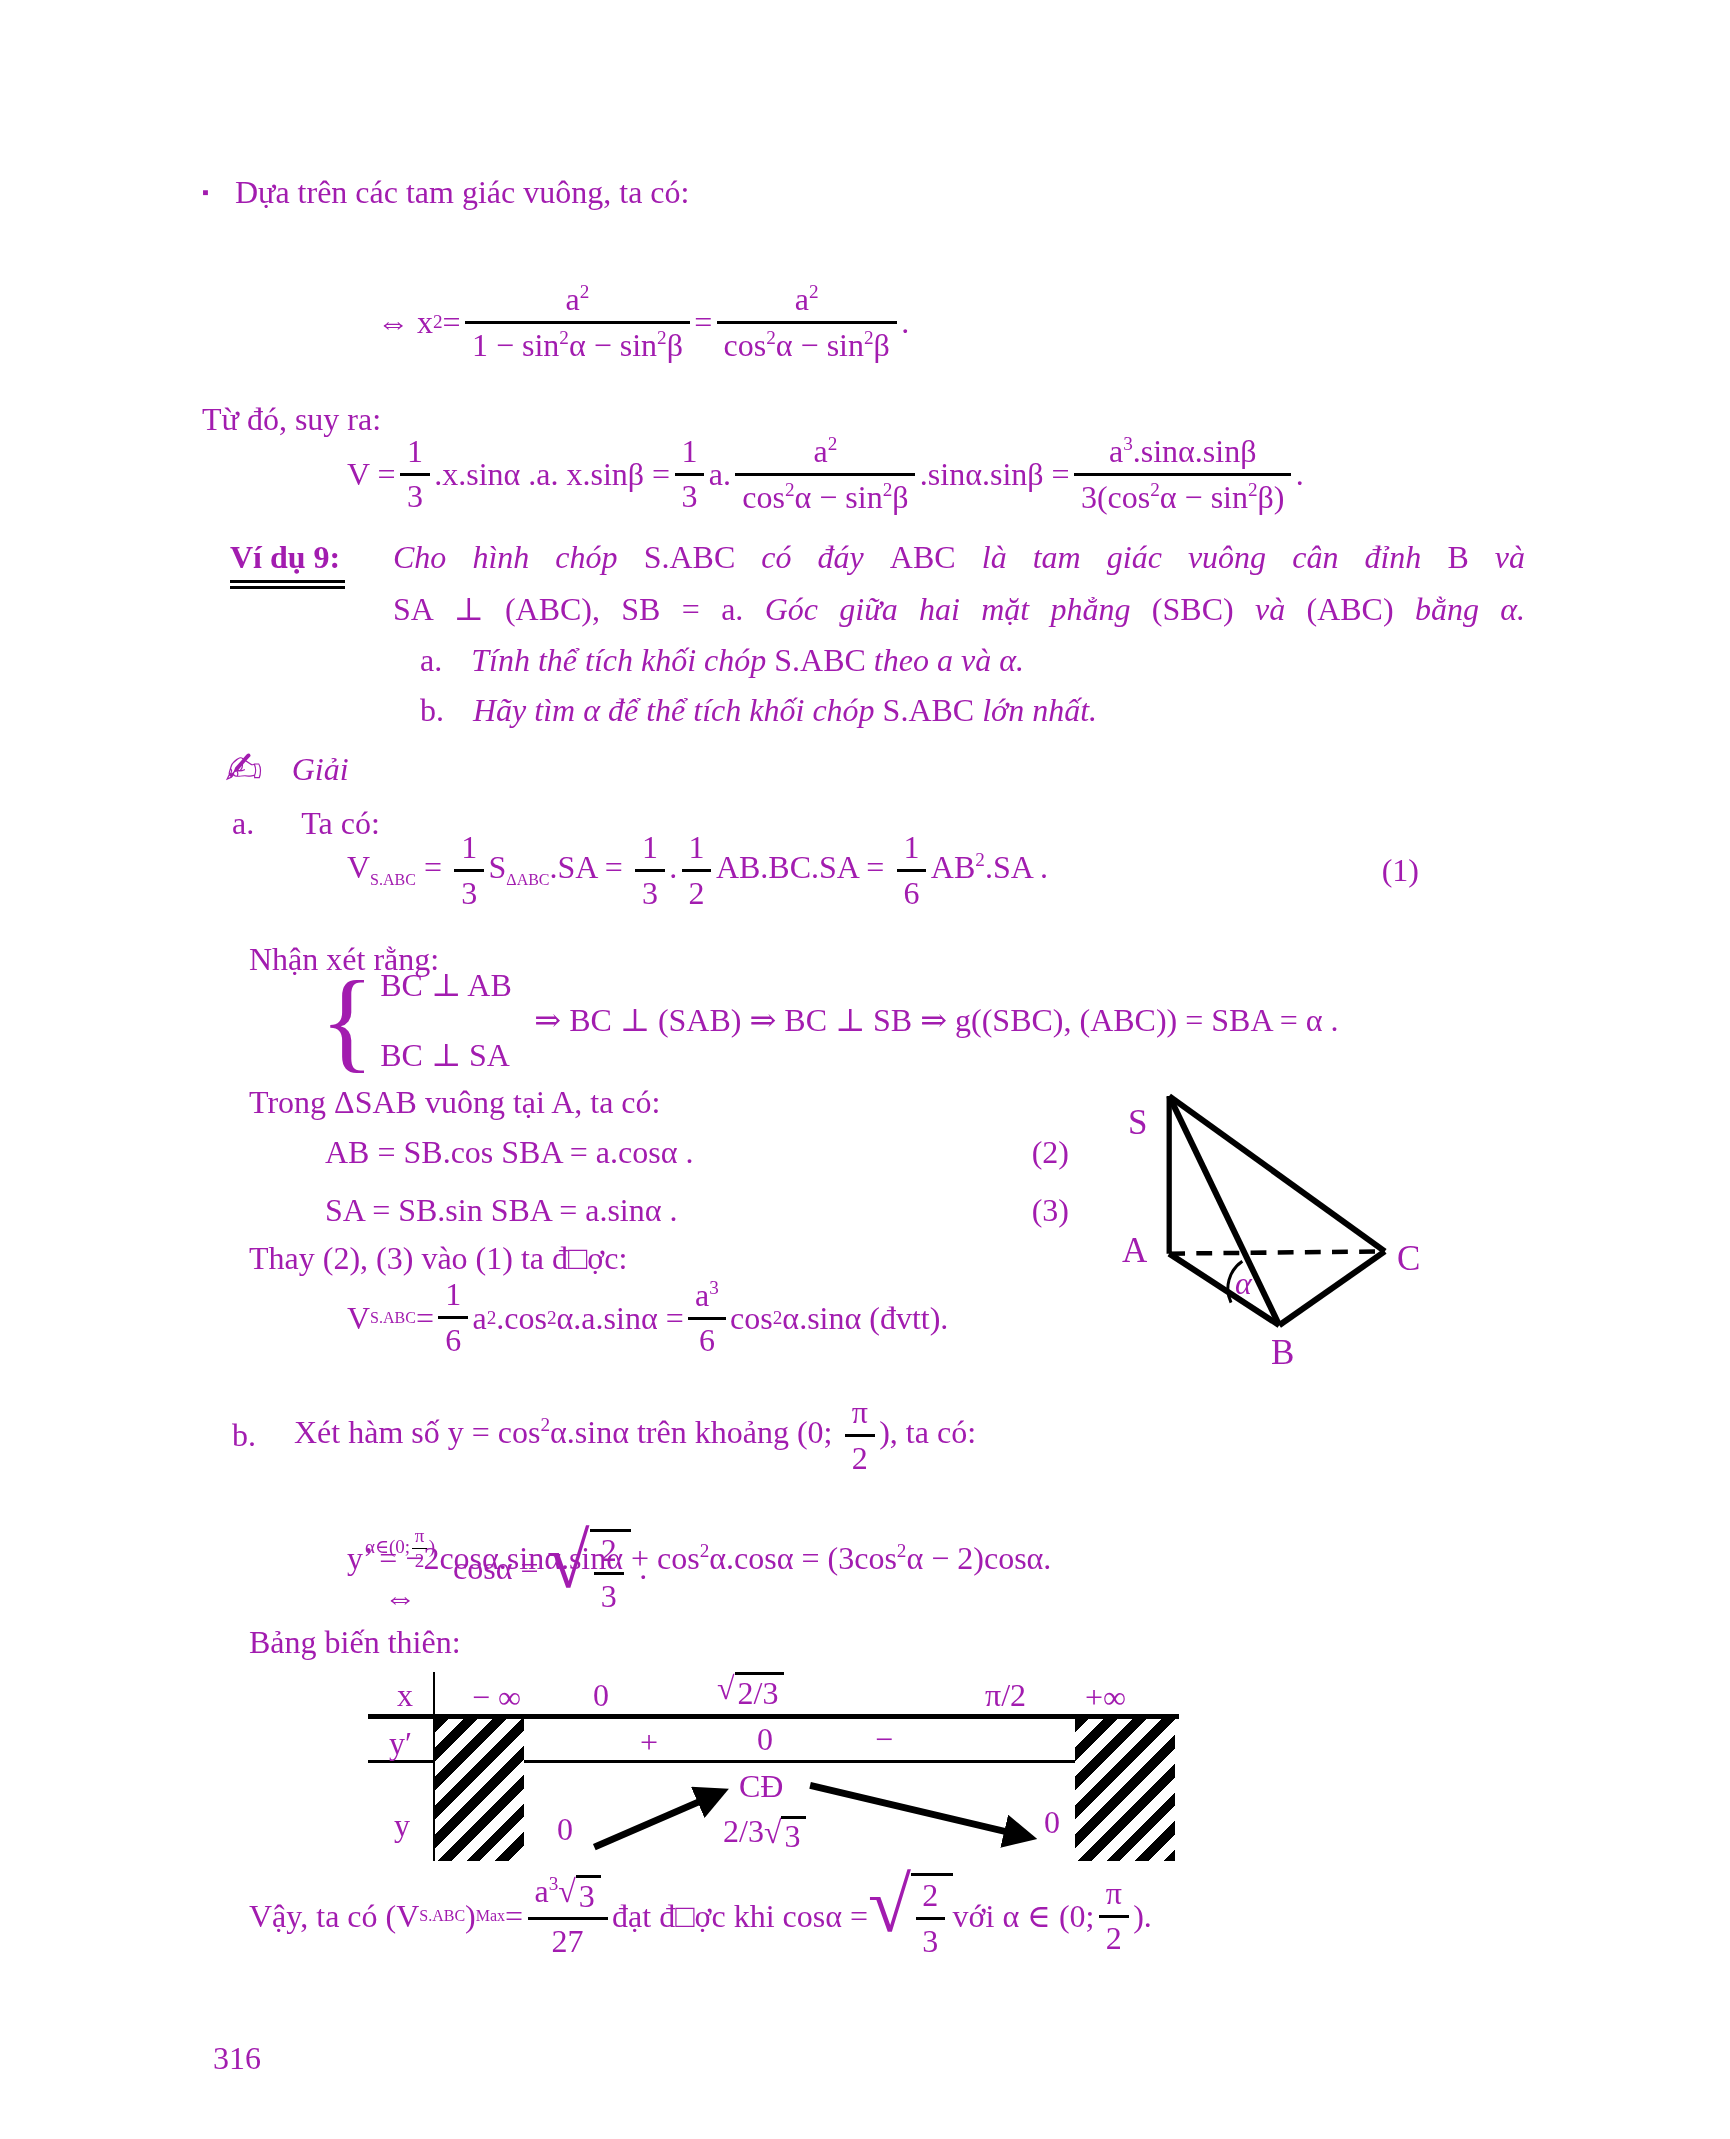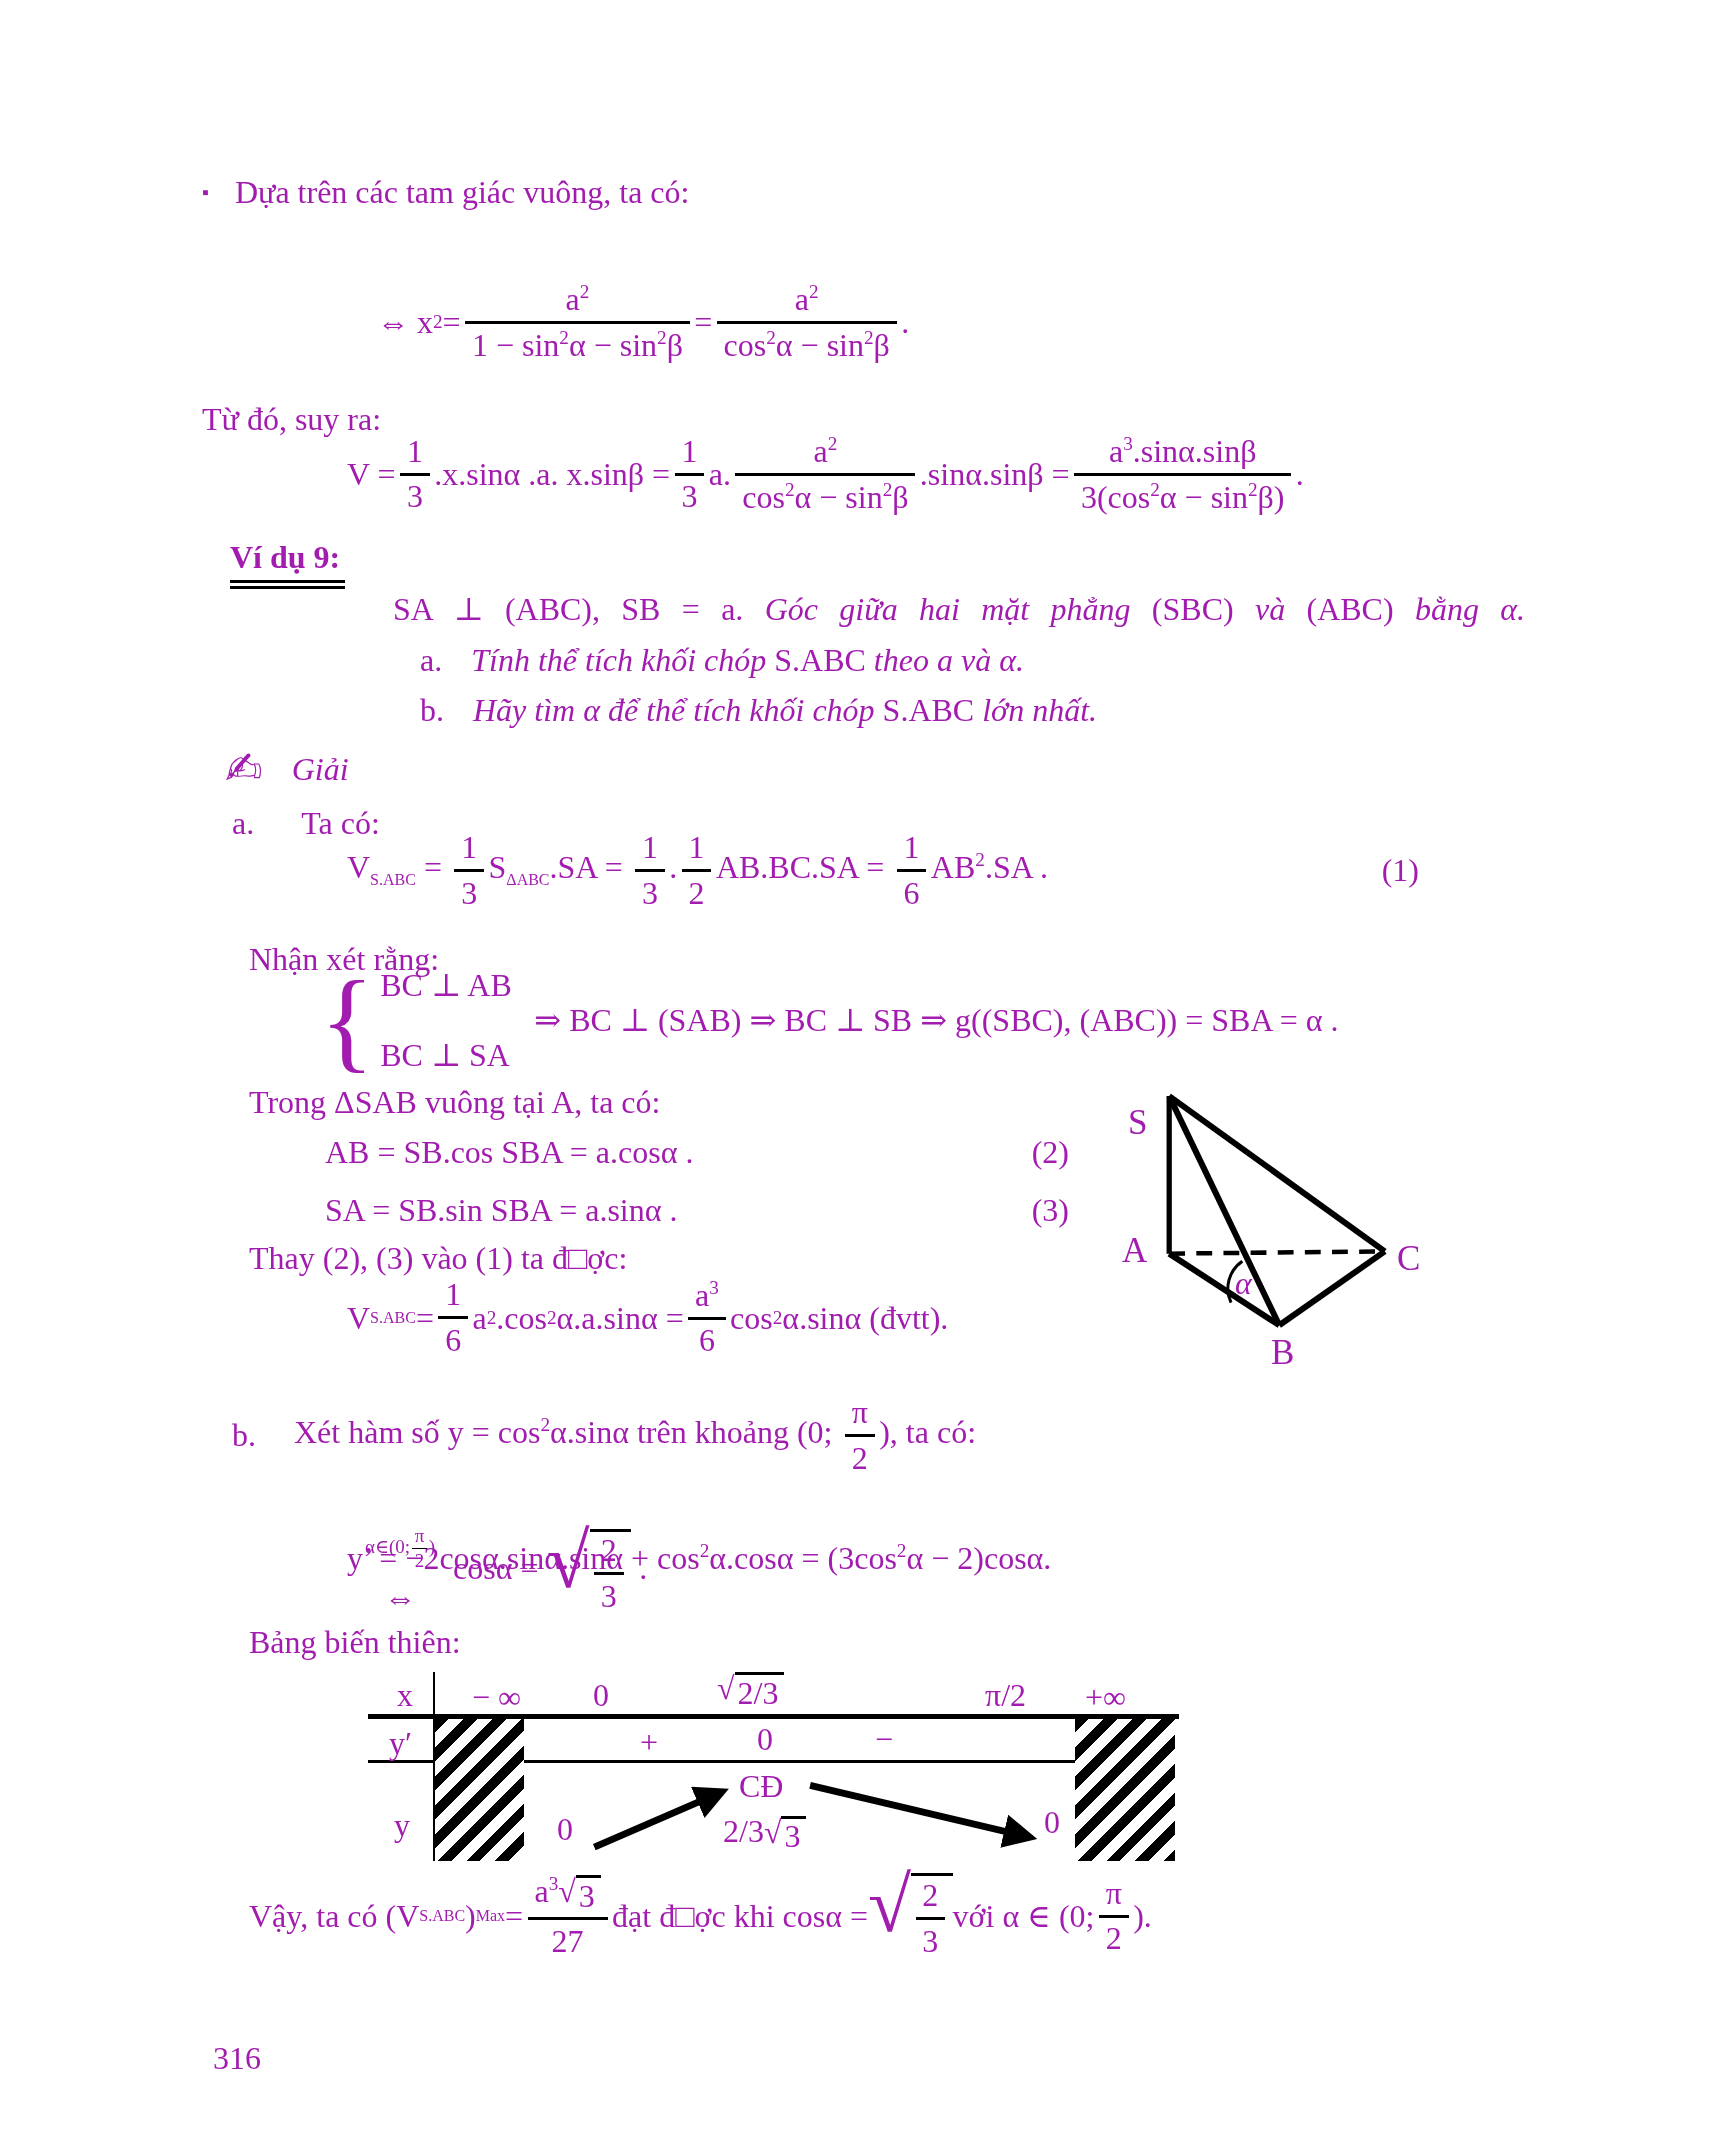--- a/index.html
+++ b/index.html
@@ -96,20 +96,21 @@
         <span class="nu">a<sup>2</sup></span>
         <span class="de">cos<sup>2</sup>α − sin<sup>2</sup>β</span>
       </span>.sinα.sinβ = <span class="fr">
         <span class="nu">a<sup>3</sup>.sinα.sinβ</span>
         <span class="de">3(cos<sup>2</sup>α − sin<sup>2</sup>β)</span>
       </span> .</div>
 
   <div class="abs" style="left:230px; top:537px;">
     <span class="vd">Ví dụ 9:</span>
   </div>
+  <div class="abs it jline" style="left:393px; top:537px;"><span>Cho hình chóp </span><span class="rm">S.ABC </span><span>có đáy </span><span class="rm">ABC </span><span>là tam giác vuông cân đỉnh </span><span class="rm">B </span><span>và</span></div>
   <div class="abs it jline" style="left:393px; top:589px;"><span class="rm">SA ⊥ (ABC), SB = a. </span><span>Góc giữa hai mặt phẳng </span><span class="rm">(SBC) </span><span>và </span><span class="rm">(ABC) </span><span>bằng α.</span></div>
   <div class="abs" style="left:420px; top:640px;">
     <span class="mk">a.</span>
     <span class="it" style="margin-left:21px;"><span>Tính thể tích khối chóp </span><span class="rm">S.ABC </span><span>theo a và α.</span></span>
   </div>
   <div class="abs" style="left:420px; top:690px;">
     <span class="mk">b.</span>
     <span class="it" style="margin-left:21px;"><span>Hãy tìm α để thể tích khối chóp </span><span class="rm">S.ABC </span><span>lớn nhất.</span></span>
   </div>
 

